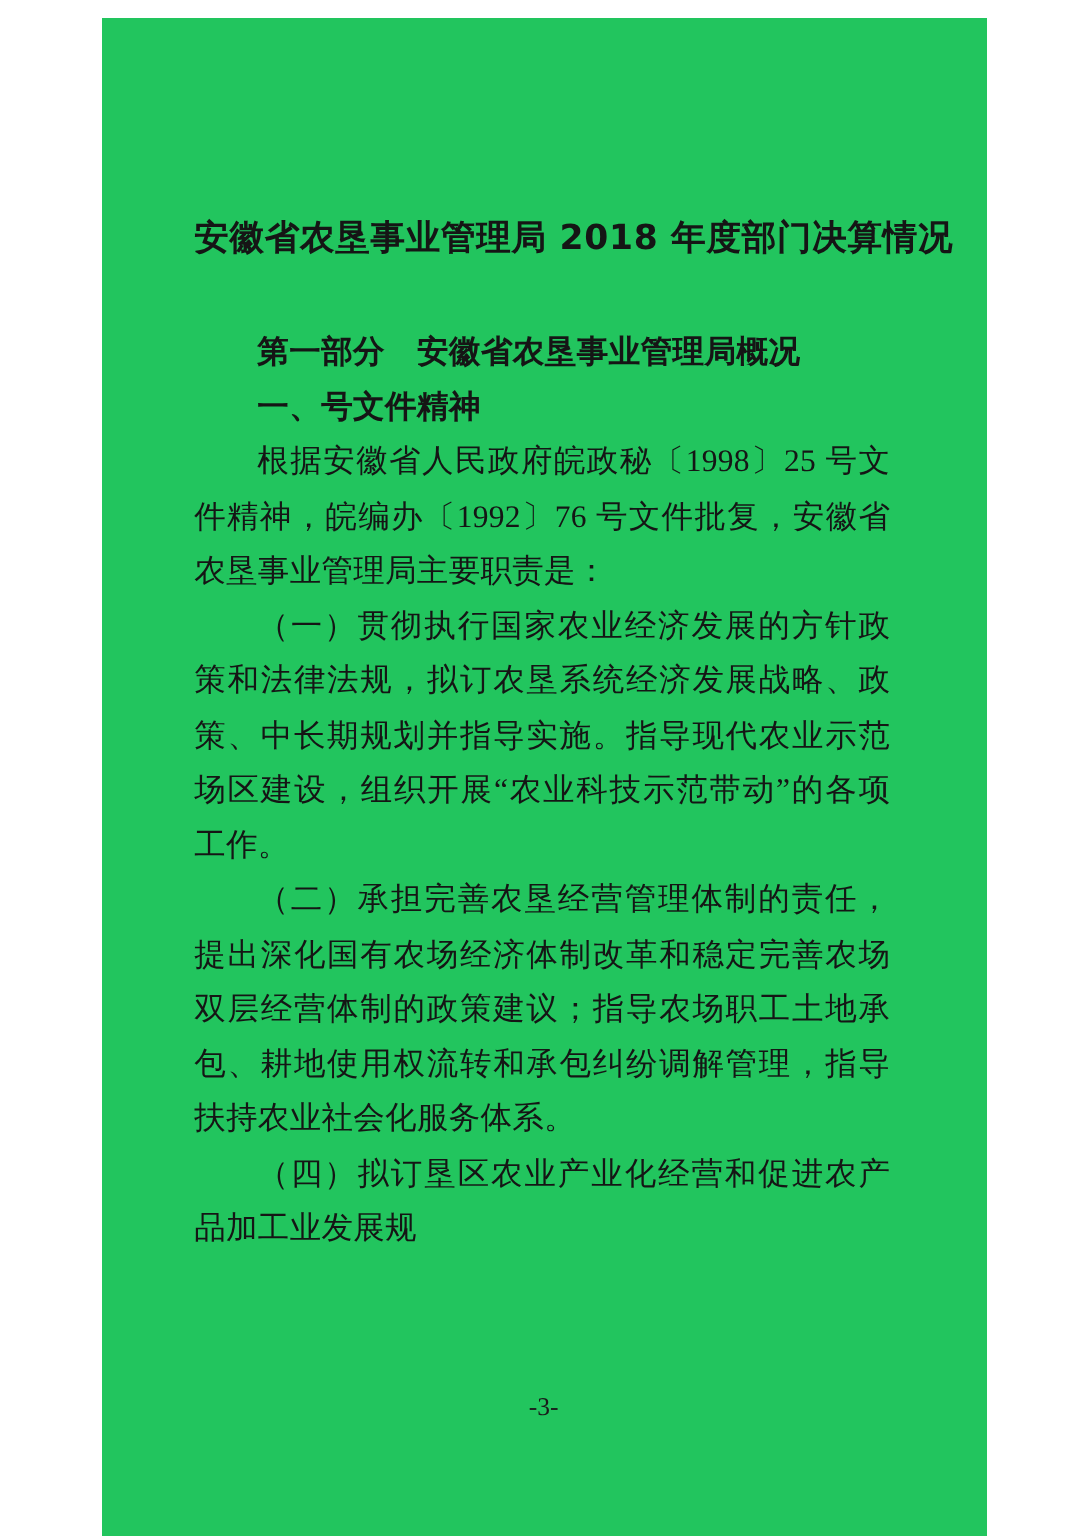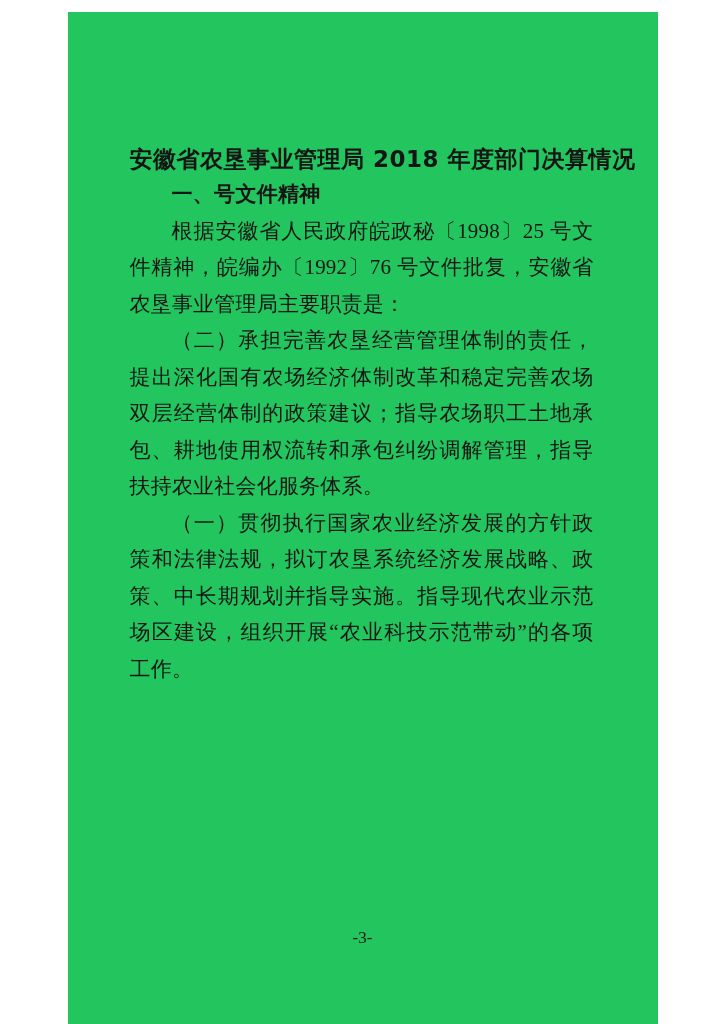--- a/index.html
+++ b/index.html
@@ -65,23 +65,25 @@
     font-family: "Liberation Serif", serif;
     color: #1a1a1a;
   }
 </style>
 </head>
 <body>
 
 <div class="page">
   <h1 class="doc-title">安徽省农垦事业管理局 2018 年度部门决算情况</h1>
 
+  <h2 class="section-heading">第一部分　安徽省农垦事业管理局概况</h2>
 
   <h3 class="subsection-heading">一、号文件精神</h3>
 
   <div class="body-text">
     <p>根据安徽省人民政府皖政秘〔1998〕25 号文件精神，皖编办〔1992〕76 号文件批复，安徽省农垦事业管理局主要职责是：</p>
+    <p>（一）贯彻执行国家农业经济发展的方针政策和法律法规，拟订农垦系统经济发展战略、政策、中长期规划并指导实施。指导现代农业示范场区建设，组织开展“农业科技示范带动”的各项工作。</p>
     <p>（二）承担完善农垦经营管理体制的责任，提出深化国有农场经济体制改革和稳定完善农场双层经营体制的政策建议；指导农场职工土地承包、耕地使用权流转和承包纠纷调解管理，指导扶持农业社会化服务体系。</p>
-    <p>（一）贯彻执行国家农业经济发展的方针政策和法律法规，拟订农垦系统经济发展战略、政策、中长期规划并指导实施。指导现代农业示范场区建设，组织开展“农业科技示范带动”的各项工作。</p>
+    <p>（四）拟订垦区农业产业化经营和促进农产品加工业发展规</p>
   </div>
 
   <div class="page-number">-3-</div>
 </div>
 
 </body></html>

